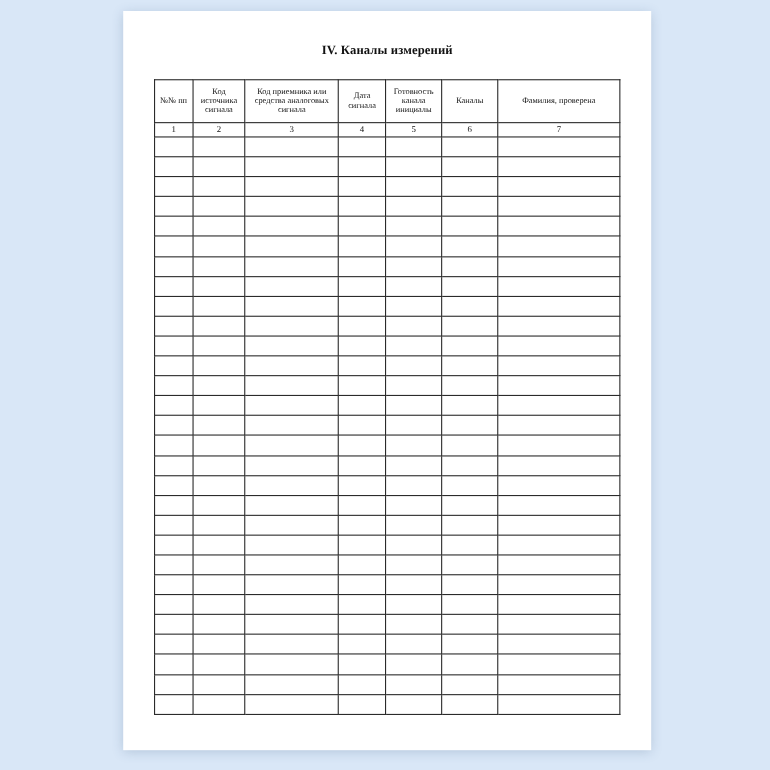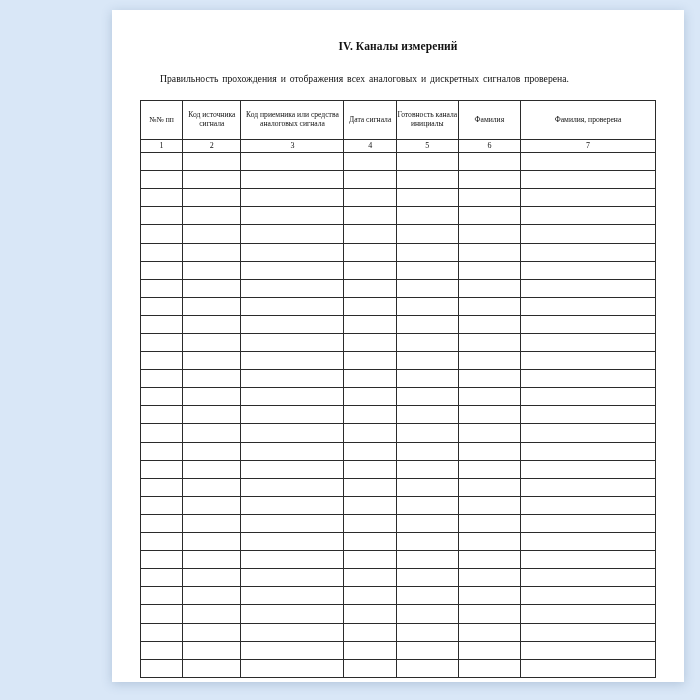--- a/index.html
+++ b/index.html
@@ -10,21 +10,21 @@
     width: 700px;
     height: 700px;
     background: #d9e7f7;
     font-family: "Liberation Serif", serif;
     overflow: hidden;
   }
   #page-shadow-wrap {
     position: absolute;
     left: 112px;
     top: 10px;
-    width: 572px;
+    width: 480px;
     height: 672px;
   }
   .page {
     position: absolute;
     inset: 0;
     background: #ffffff;
     box-shadow: 0 2px 10px rgba(60, 90, 130, 0.25);
   }
   .page-inner {
     position: absolute;
@@ -88,40 +88,39 @@
 </style>
 </head>
 <body>
 
 <div id="page-shadow-wrap">
   <div class="page">
     <div class="page-inner">
 
       <div class="doc-title">IV. Каналы измерений</div>
 
-      <p class="intro">Правильность прохождения и отображения всех аналоговых и дискретных сигналов проверена.</p>
 
       <table class="grid">
         <colgroup>
           <col class="c1">
             <col class="c2">
             <col class="c3">
             <col class="c4">
             <col class="c5">
             <col class="c6">
             <col class="c7">
         </colgroup>
         <thead>
           <tr>
             <th class="hd">№№ пп</th>
             <th class="hd">Код источника сигнала</th>
             <th class="hd">Код приемника или средства аналоговых сигнала</th>
             <th class="hd">Дата сигнала</th>
             <th class="hd">Готовность канала инициалы</th>
-            <th class="hd">Фамилия</th>
+            <th class="hd">Каналы</th>
             <th class="hd">Фамилия, проверена</th>
           </tr>
           <tr>
             <td class="numrow">1</td>
             <td class="numrow">2</td>
             <td class="numrow">3</td>
             <td class="numrow">4</td>
             <td class="numrow">5</td>
             <td class="numrow">6</td>
             <td class="numrow">7</td>

